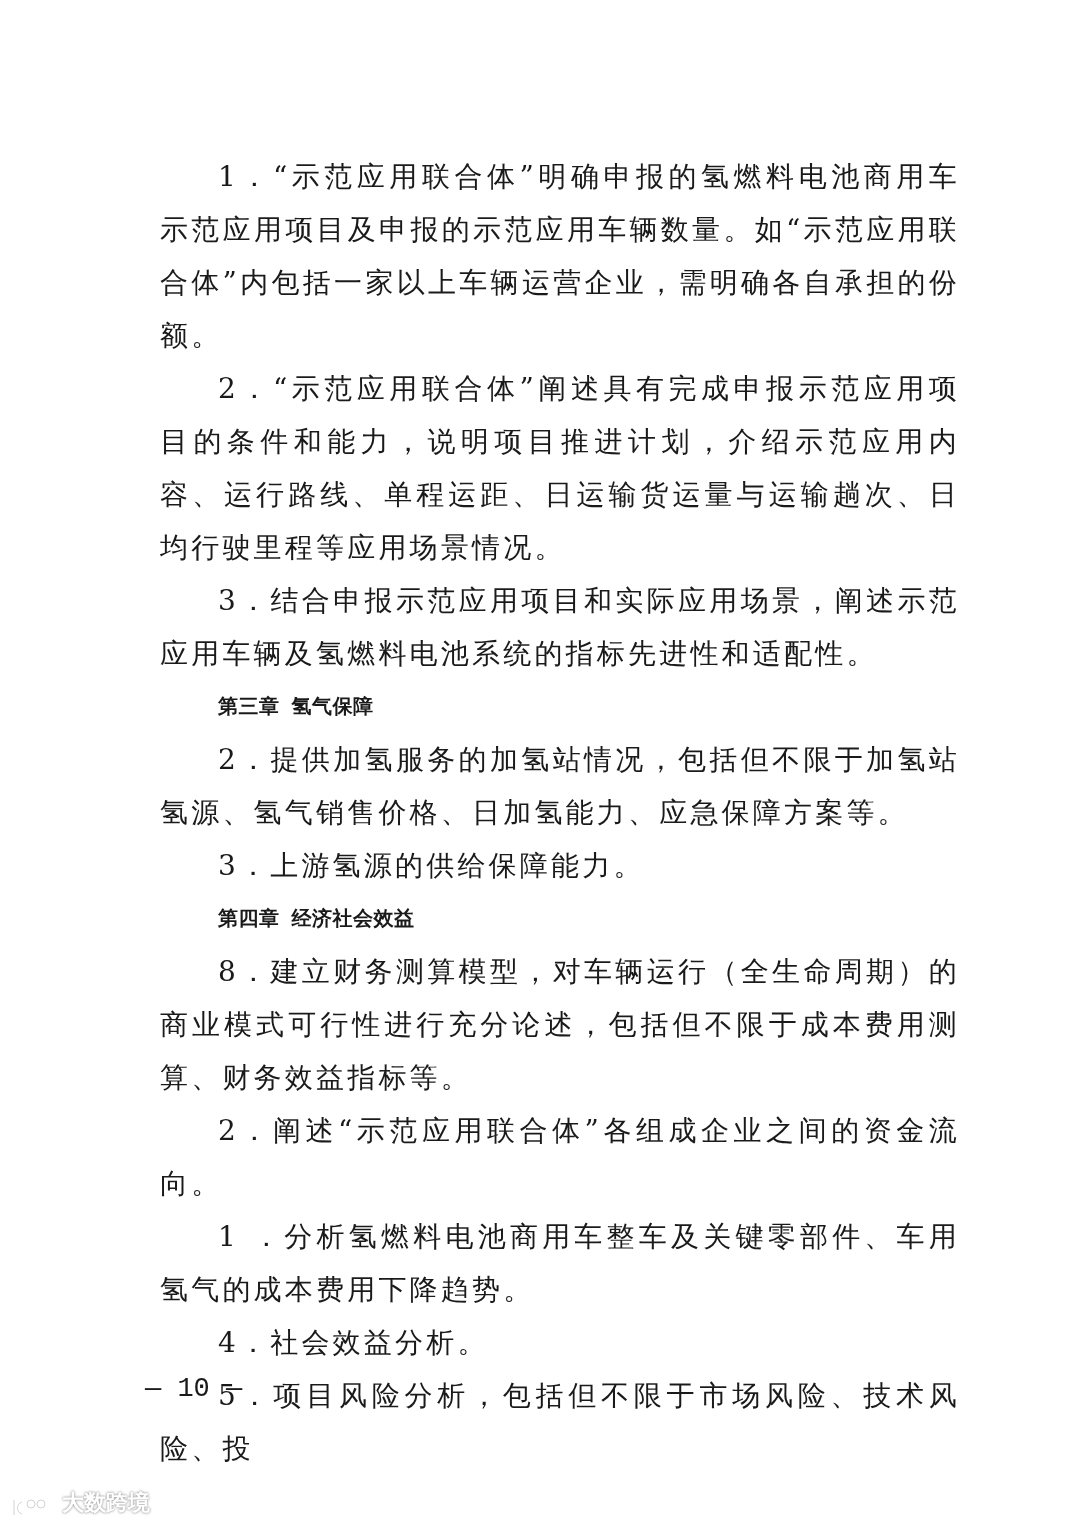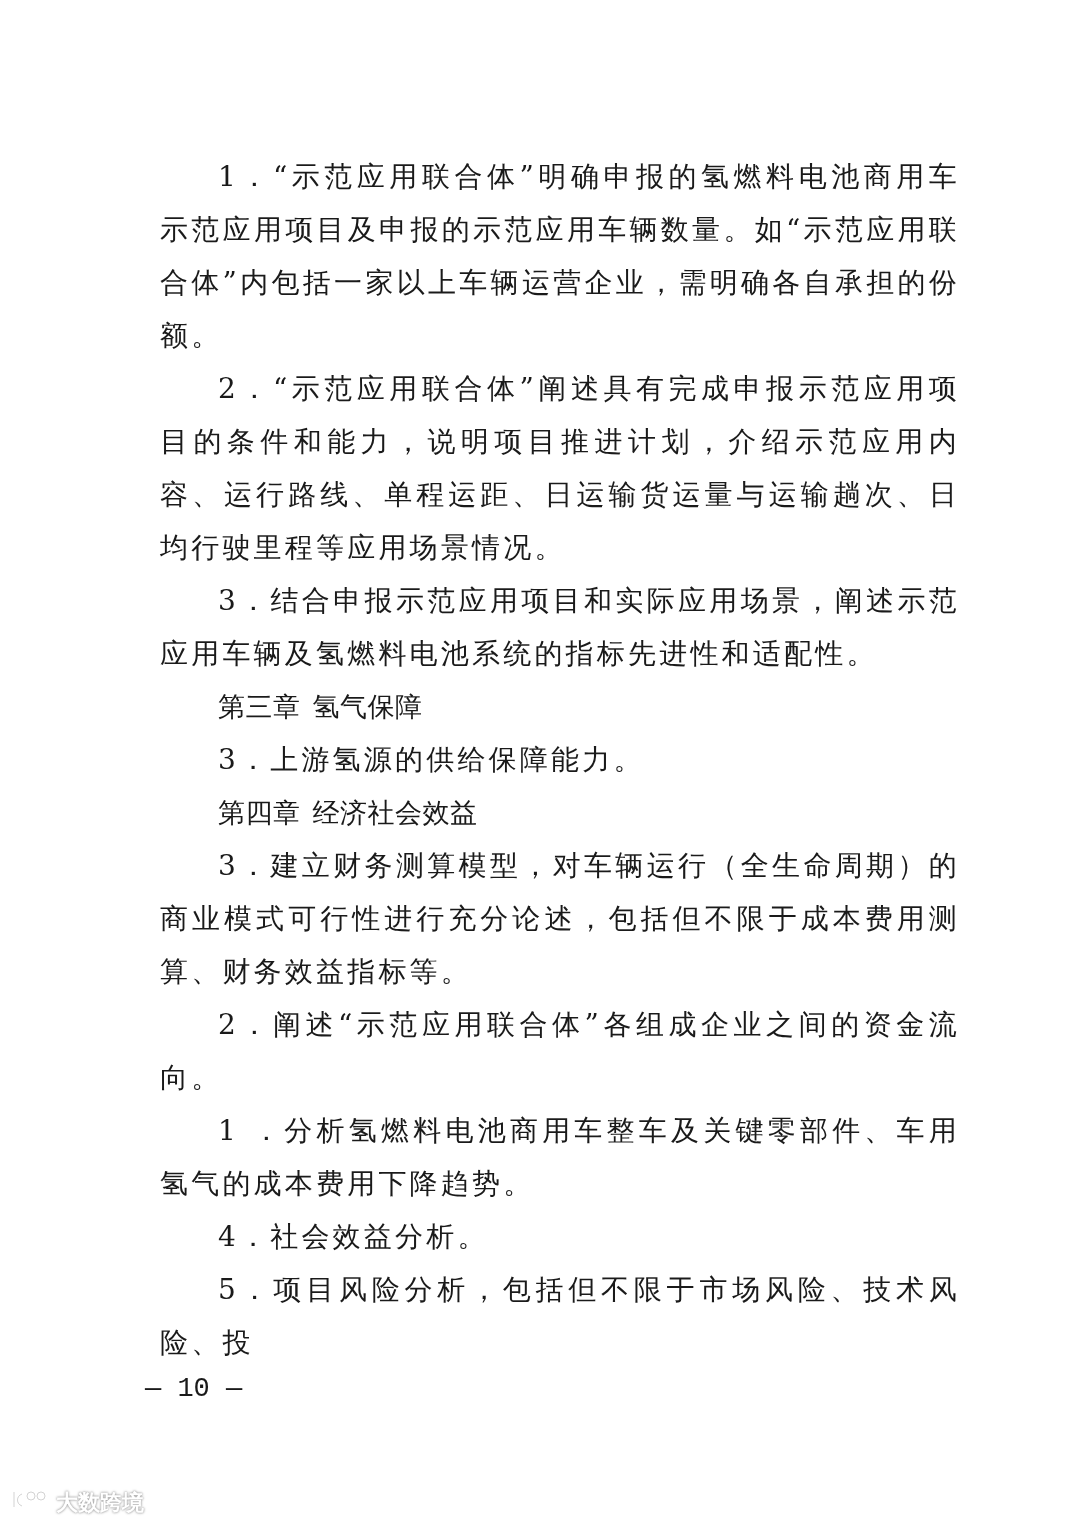--- a/index.html
+++ b/index.html
@@ -25,22 +25,22 @@
       font-size: 28px;
       line-height: 53px;
       letter-spacing: 3.2px;
       text-align: justify;
       text-indent: 58px;
       margin: 0;
       white-space: normal;
     }
     .heading {
       font-family: "DejaVu Sans", "Liberation Sans", sans-serif;
-      font-weight: normal;
-      font-size: 27px;
+      font-weight: bold;
+      font-size: 20px;
       line-height: 53px;
       letter-spacing: 0.5px;
       margin: 0;
       padding-left: 58px;
     }
     .heading .sep { display: inline-block; width: 12px; }
     .page-number {
       position: absolute;
       left: 145px;
       top: 1372px;
@@ -48,22 +48,22 @@
       font-size: 27px;
       line-height: 34px;
       color: #1a1a1a;
       letter-spacing: 0;
     }
     .watermark {
       position: absolute;
       left: 10px;
       top: 1488px;
       display: flex;
-      align-items: flex-start;
-      gap: 6px;
+      align-items: flex-end;
+      gap: 12px;
       font-family: "DejaVu Sans", "Liberation Sans", sans-serif;
       font-size: 22px;
       color: #ffffff;
       text-shadow: 0 0 3px #9a9a9a, 0 0 2px #9a9a9a;
       font-weight: bold;
       opacity: 0.9;
     }
     .watermark .logo {
       width: 40px;
       height: 22px;
@@ -73,26 +73,27 @@
 <body>
 
 <div class="page">
   <p class="para">1．“示范应用联合体”明确申报的氢燃料电池商用车示范应用项目及申报的示范应用车辆数量。如“示范应用联合体”内包括一家以上车辆运营企业，需明确各自承担的份额。</p>
   <p class="para">2．“示范应用联合体”阐述具有完成申报示范应用项目的条件和能力，说明项目推进计划，介绍示范应用内容、运行路线、单程运距、日运输货运量与运输趟次、日均行驶里程等应用场景情况。</p>
   <p class="para">3．结合申报示范应用项目和实际应用场景，阐述示范应用车辆及氢燃料电池系统的指标先进性和适配性。</p>
 
   <h2 class="heading">
     <span>第三章</span><span class="sep"></span><span>氢气保障</span>
   </h2>
+  <p class="para">2．提供加氢服务的加氢站情况，包括但不限于加氢站氢源、氢气销售价格、日加氢能力、应急保障方案等。</p>
   <p class="para">3．上游氢源的供给保障能力。</p>
 
   <h2 class="heading">
     <span>第四章</span><span class="sep"></span><span>经济社会效益</span>
   </h2>
-  <p class="para">3．建立财务测算模型，对车辆运行（全生命周期）的商业模式可行性进行充分论述，包括但不限于成本费用测算、财务效益指标等。</p>
+  <p class="para">8．建立财务测算模型，对车辆运行（全生命周期）的商业模式可行性进行充分论述，包括但不限于成本费用测算、财务效益指标等。</p>
   <p class="para">2．阐述“示范应用联合体”各组成企业之间的资金流向。</p>
   <p class="para">1 ．分析氢燃料电池商用车整车及关键零部件、车用氢气的成本费用下降趋势。</p>
   <p class="para">4．社会效益分析。</p>
   <p class="para">5．项目风险分析，包括但不限于市场风险、技术风险、投</p>
 </div>
 
 <div class="page-number">— 10 —</div>
 
 <div class="watermark">
   <svg class="logo" viewBox="0 0 40 22">

